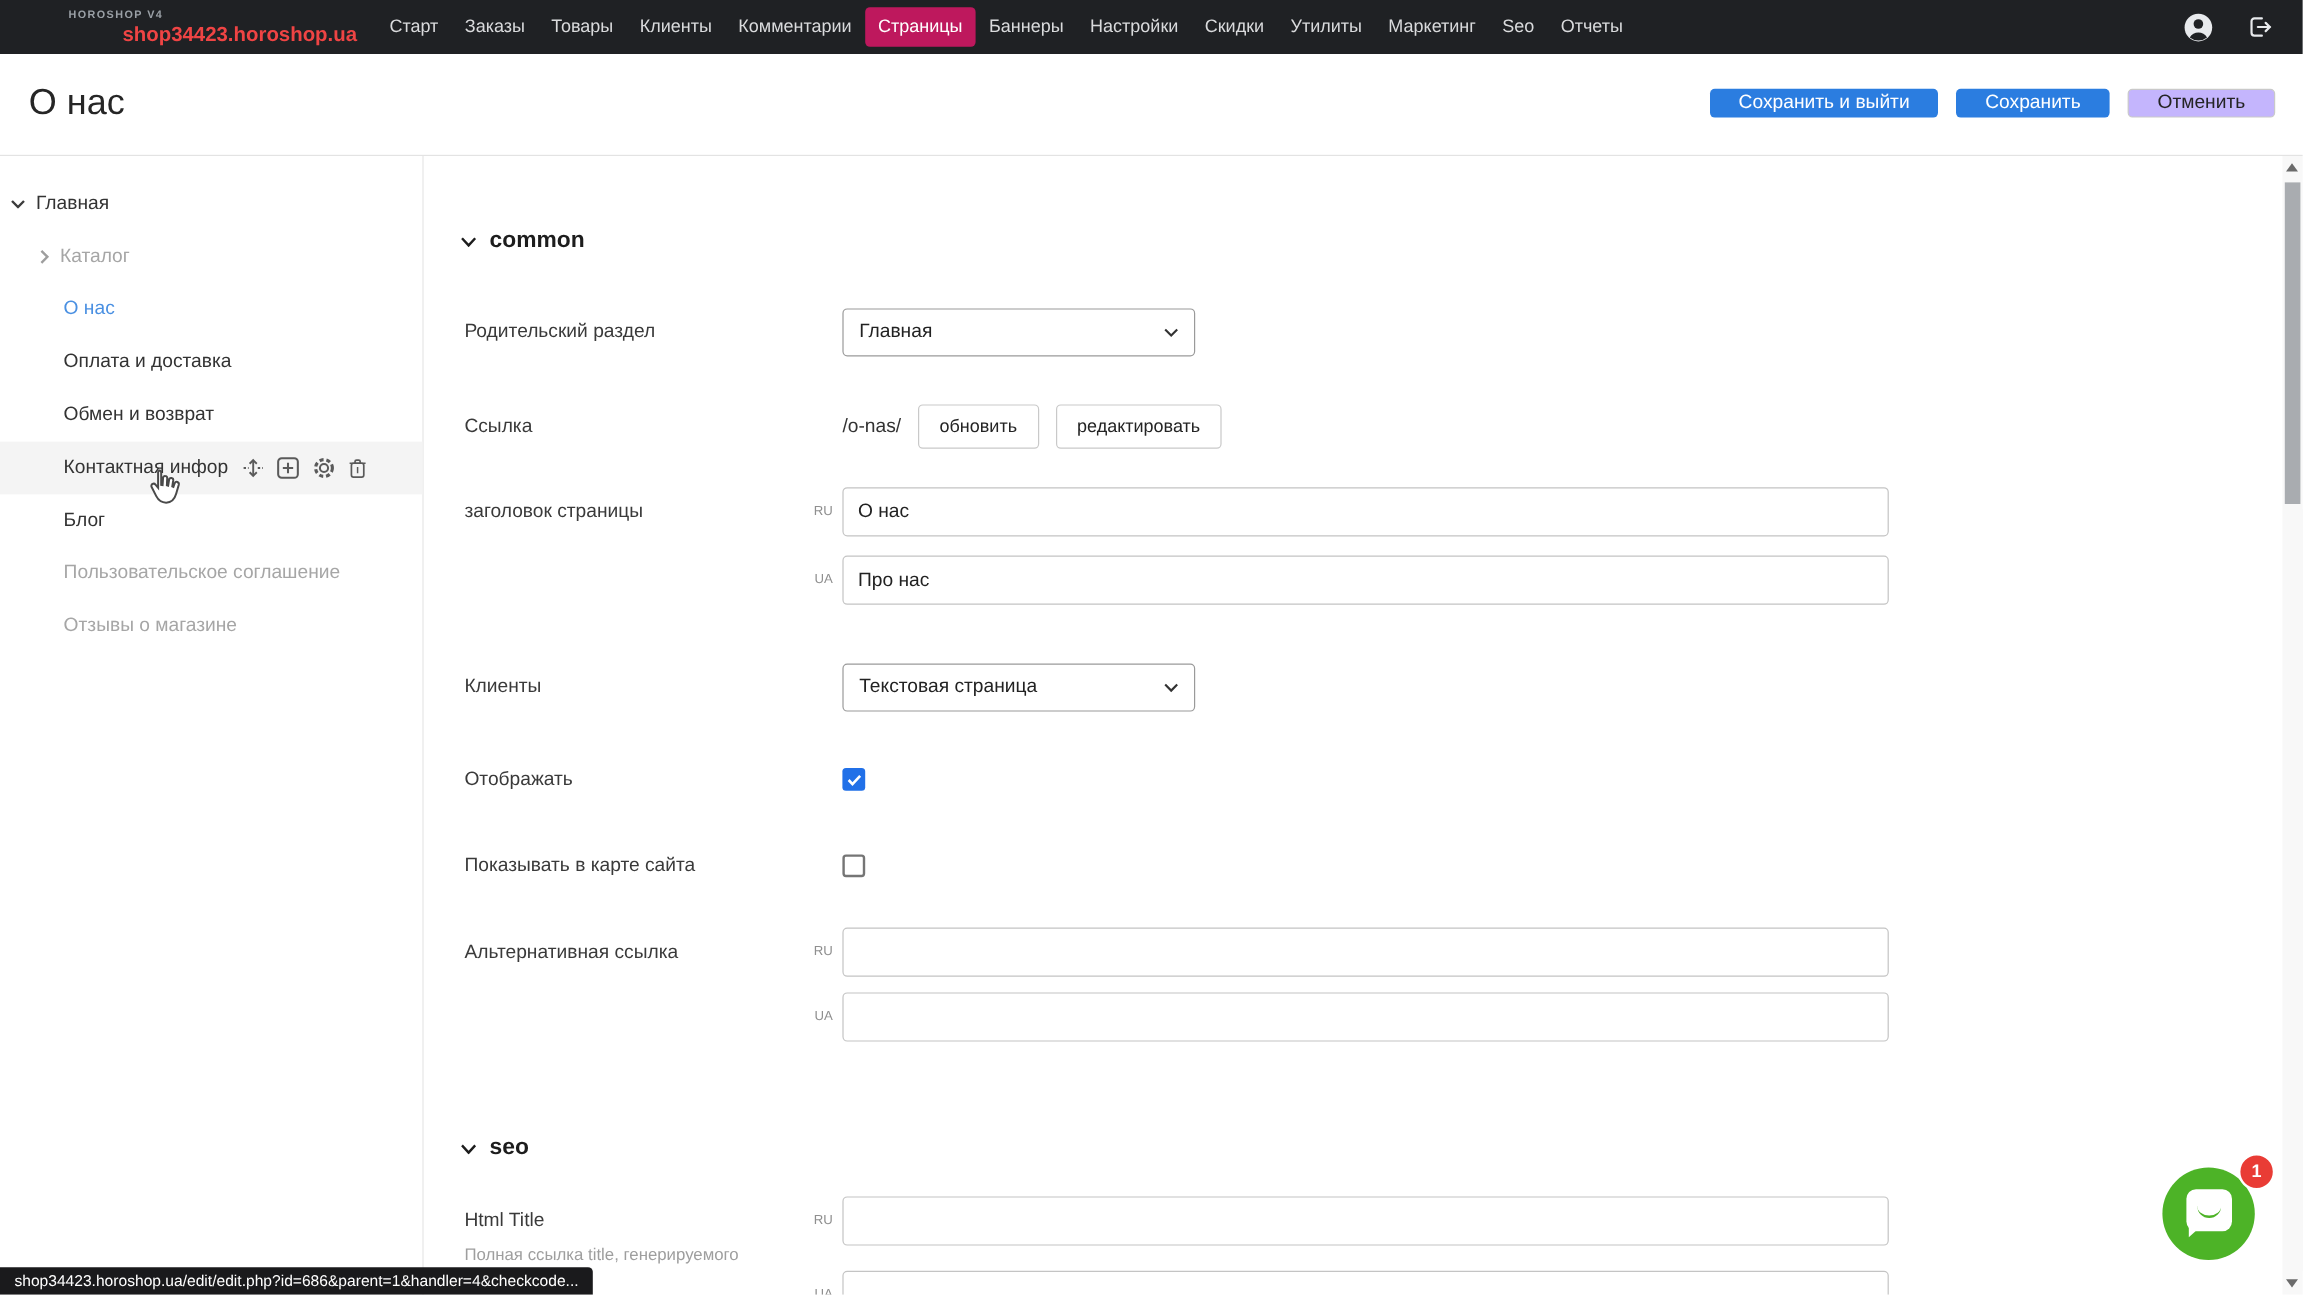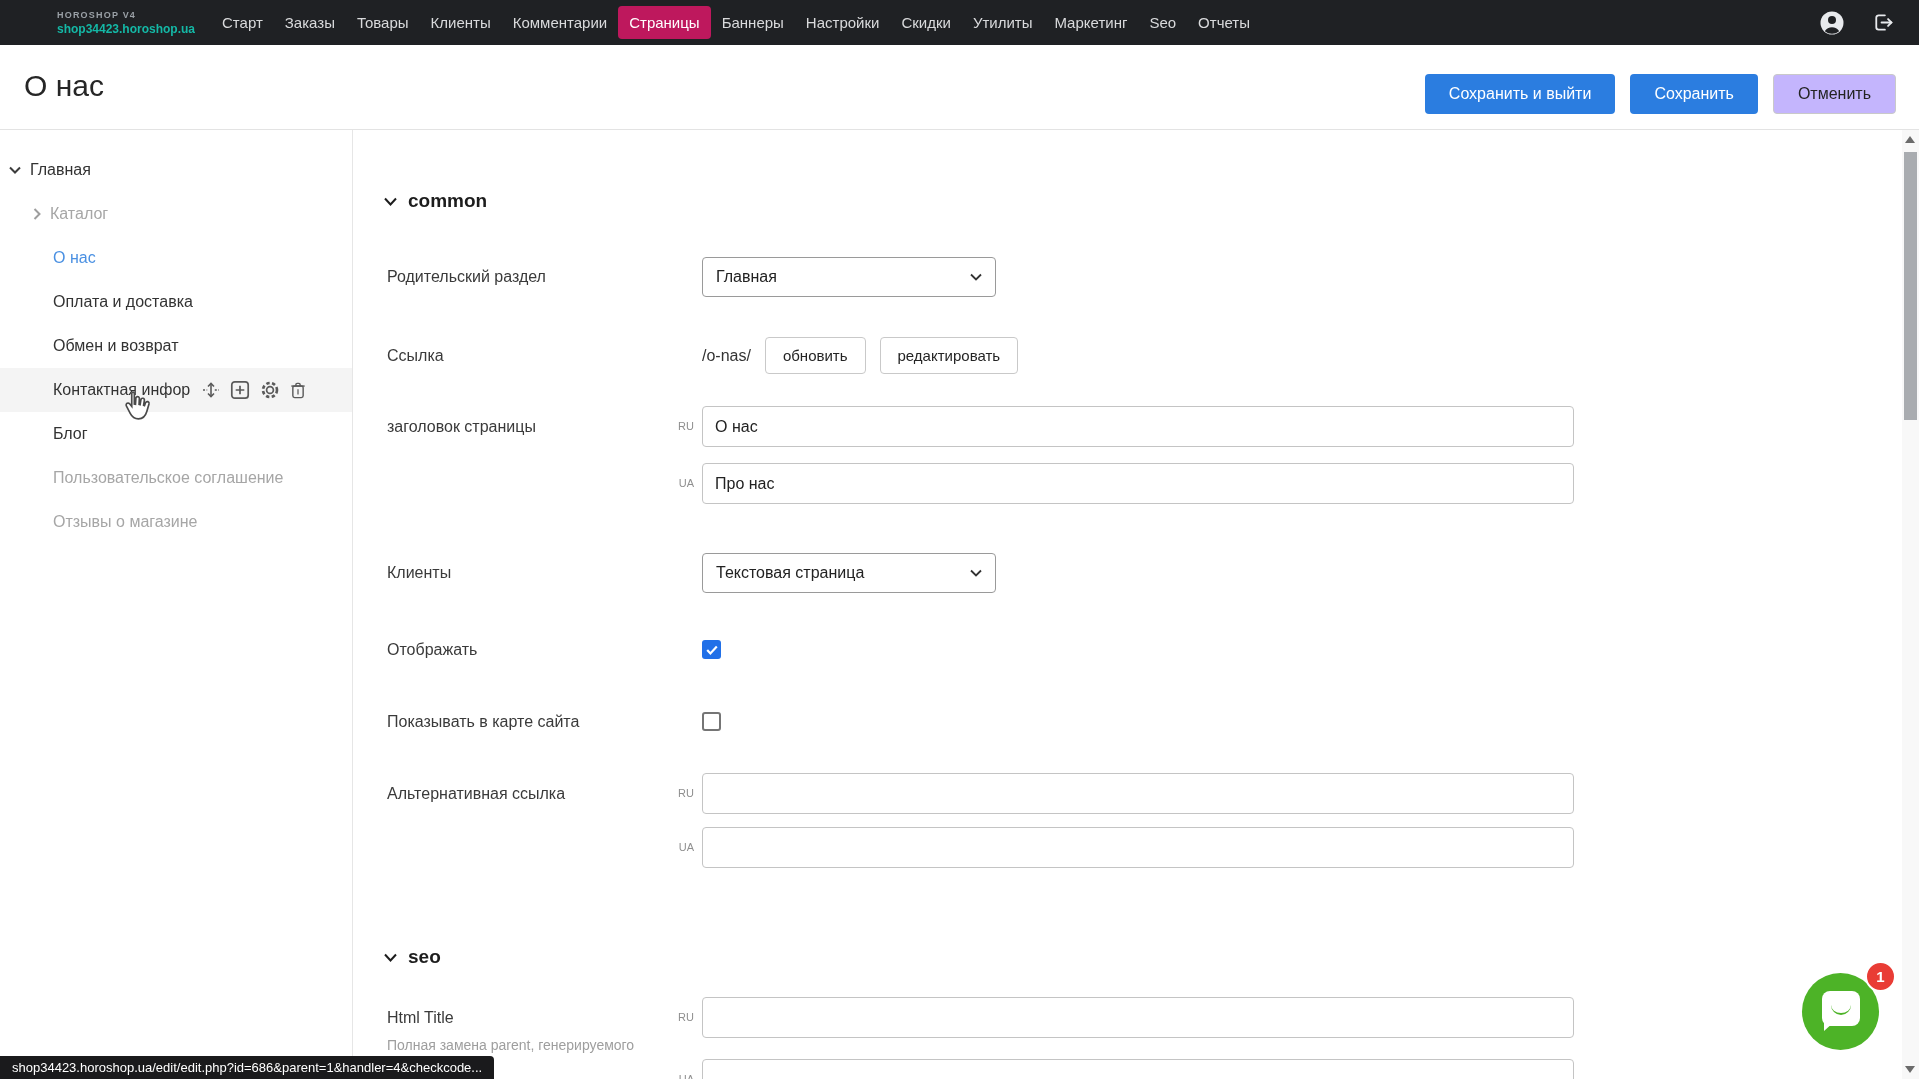--- a/index.html
+++ b/index.html
@@ -4,34 +4,34 @@
 <style>
   * { margin:0; padding:0; box-sizing:border-box; }
   html,body { width:1919px; height:1079px; overflow:hidden; background:#fff;
               font-family:"Liberation Sans", sans-serif; position:relative; }
 
   
   .topbar { position:absolute; top:0; left:0; right:0; height:45px; background:#1f2124;
             display:flex; align-items:center; z-index:30; }
   .logo { margin-left:57px; line-height:1; cursor:pointer; }
   .logo-top { font-size:9px; font-weight:bold; letter-spacing:1.2px; color:#9aa0a6; margin-bottom:3px; }
-  .logo-domain { font-size:12px; font-weight:bold; color:#14b8a6; }
+  .logo-domain { font-size:17px; font-weight:bold; color:#ef4444;margin-left:45px; }
   .nav { display:flex; align-items:center; margin-left:16px; }
   .nav-item { padding:8px 11px; font-size:15px; color:#d9dadc; border-radius:4px;
               white-space:nowrap; cursor:pointer; }
   .nav-item.active { background:#be185d; color:#fff; }
   .topbar-right { margin-left:auto; margin-right:24px; display:flex; align-items:center; gap:24px; }
   .tb-icon { width:26px; height:26px; display:flex; align-items:center; justify-content:center; cursor:pointer; }
 
   
   .header { position:absolute; top:45px; left:0; right:0; height:85px; background:#fff;
             border-bottom:1px solid #e3e3e3; z-index:20; }
   .page-title { position:absolute; left:24px; top:24px; font-size:30px; color:#262626; }
   .header-buttons { position:absolute; right:23px; top:29px; display:flex; gap:15px; }
-  .btn { height:40px; border-radius:4px; font-size:16px; display:flex; align-items:center;
+  .btn { height:24px; border-radius:4px; font-size:16px; display:flex; align-items:center;
          padding:0 24px; cursor:pointer; border:none; font-family:inherit; }
   .btn-primary { background:#2b7de0; color:#fff; }
   .btn-secondary { background:#c4b5fd; color:#242424; border:1px solid #c9c9c9; }
 
   
   .sidebar { position:absolute; top:130px; left:0; width:353px; bottom:0; background:#fff;
              border-right:1px solid #e6e6e6; z-index:5; }
   .tree { padding-top:18px; }
   .tree-item { height:44px; display:flex; align-items:center; font-size:16px; color:#333;
                cursor:pointer; }
@@ -293,21 +293,21 @@
   <input class="ctrl input" style="top: 697px;" value="">
 
   <div class="section-head" style="top:816px;">
     <svg width="13" height="9" viewBox="0 0 13 9" fill="none">
         <path d="M1 1.5l5.5 6 5.5-6" stroke="#1d1d1d" stroke-width="2"></path>
       </svg>
     <span>seo</span>
   </div>
 
   <div class="flabel" style="top:867px; line-height:41px;">Html Title</div>
-  <div class="hint" style="top:905px;">Полная замена parent, генерируемого</div>
+  <div class="hint" style="top:905px;">Полная ссылка title, генерируемого</div>
   <div class="lang-badge" style="top:867px;">RU</div>
   <input class="ctrl input" style="top: 867px;" value="">
   <div class="lang-badge" style="top:929px;">UA</div>
   <input class="ctrl input" style="top: 929px;" value="">
 </div>
 
 <div class="scrollbar">
   <div class="tri-up"></div>
   <div class="sb-thumb"></div>
   <div class="tri-down"></div>

